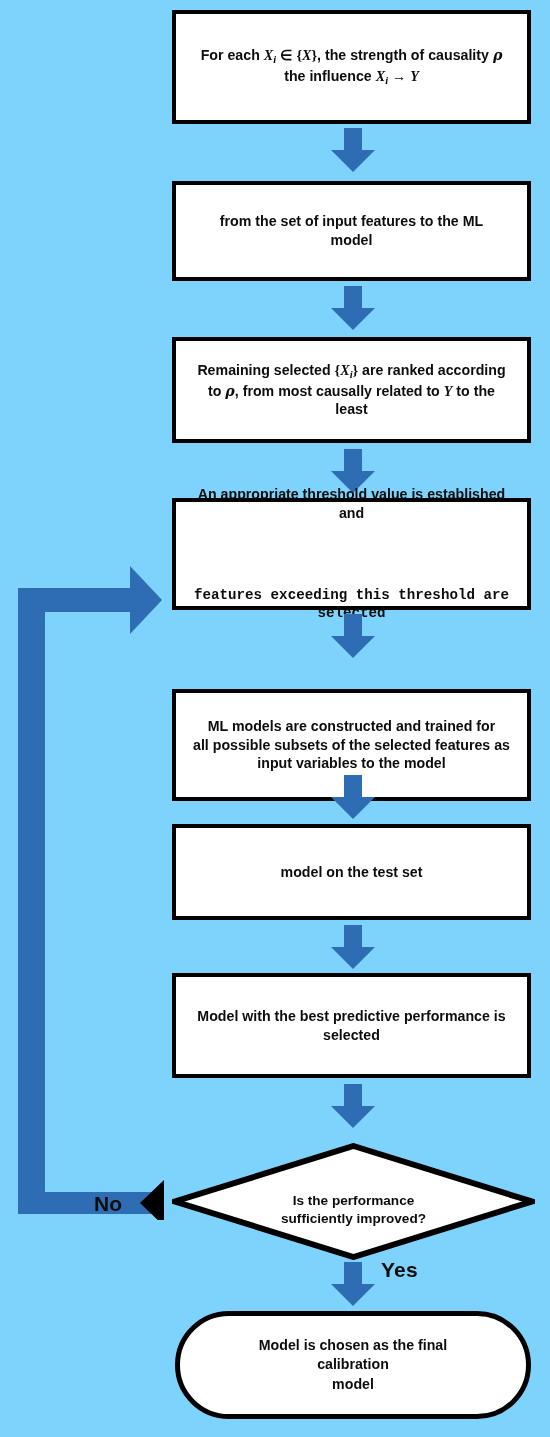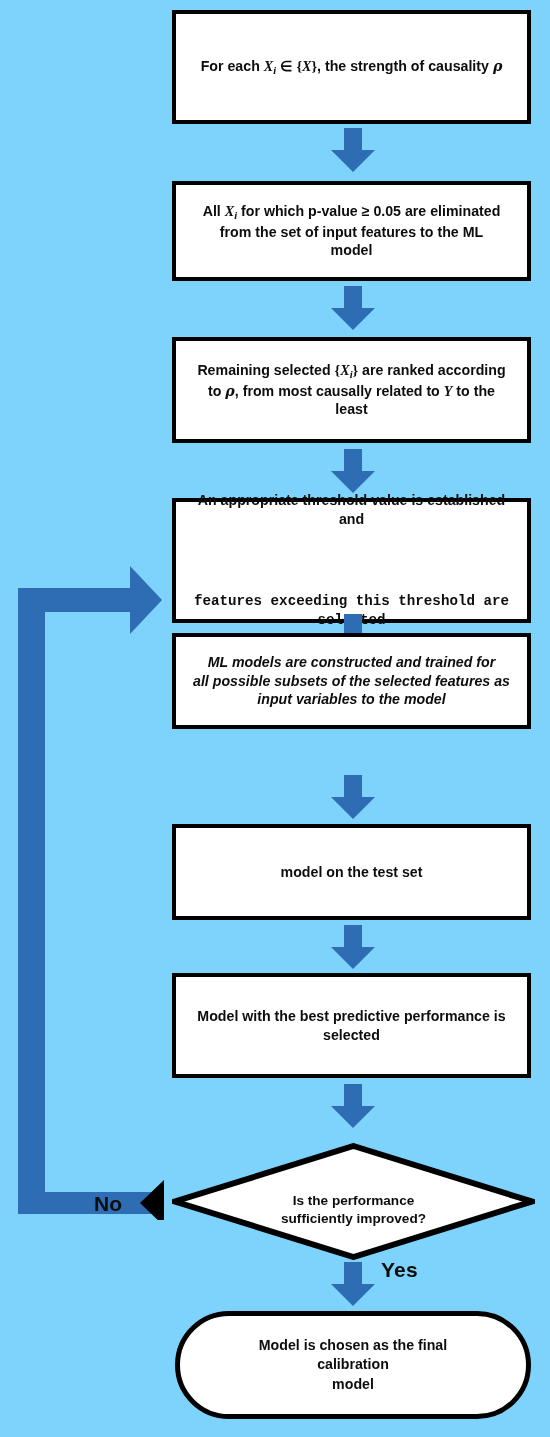--- a/index.html
+++ b/index.html
@@ -122,30 +122,30 @@
   #label-no  { left: 94px;  top: 1192px; }
   #label-yes { left: 381px; top: 1258px; }
 </style>
 </head>
 <body>
 
 <div id="flowchart">
 
   <div class="node" id="node-step1" style="top:10px; height:114px;">
     <span class="line"><span>For each </span><span class="math">X<span class="sub">i</span></span><span> ∈ </span><span class="setbrace">{<span class="math">X</span>}</span><span>, the strength of causality </span><span class="rho">ρ</span></span>
+    <span class="line"><span>the influence </span><span class="math">X<span class="sub">i</span></span><span> → </span><span class="math">Y</span></span>
   </div>
 
   <div class="arrow-down" id="arrow-1" style="left:331px; top:128px;">
     <svg viewBox="0 0 44 44" xmlns="http://www.w3.org/2000/svg">
       <polygon points="13,0 31,0 31,22 44,22 22,44 0,22 13,22" fill="#2E6DB4"></polygon>
     </svg>
   </div>
 
   <div class="node" id="node-step2" style="top:181px; height:100px;">
-    <span class="line"><span>All </span><span class="math">X<span class="sub">i</span></span><span> for which p-value ≥ 0.05 are eliminated</span></span>
     <span class="line">from the set of input features to the ML</span>
     <span class="line">model</span>
   </div>
 
   <div class="arrow-down" id="arrow-2" style="left:331px; top:286px;">
     <svg viewBox="0 0 44 44" xmlns="http://www.w3.org/2000/svg">
       <polygon points="13,0 31,0 31,22 44,22 22,44 0,22 13,22" fill="#2E6DB4"></polygon>
     </svg>
   </div>
 
@@ -154,32 +154,32 @@
     <span class="line"><span>to </span><span class="rho">ρ</span><span>, from most causally related to </span><span class="math">Y</span><span> to the</span></span>
     <span class="line">least</span>
   </div>
 
   <div class="arrow-down" id="arrow-3" style="left:331px; top:449px;">
     <svg viewBox="0 0 44 44" xmlns="http://www.w3.org/2000/svg">
       <polygon points="13,0 31,0 31,22 44,22 22,44 0,22 13,22" fill="#2E6DB4"></polygon>
     </svg>
   </div>
 
-  <div class="node two-para" id="node-step4" style="top:498px; height:125px;gap:47px;">
+  <div class="node two-para" id="node-step4" style="top:498px; height:112px;gap:47px;">
     <span class="para">An appropriate threshold value is established and</span>
     <span class="para">features exceeding this threshold are selected</span>
   </div>
 
   <div class="arrow-down" id="arrow-4" style="left:331px; top:614px;">
     <svg viewBox="0 0 44 44" xmlns="http://www.w3.org/2000/svg">
       <polygon points="13,0 31,0 31,22 44,22 22,44 0,22 13,22" fill="#2E6DB4"></polygon>
     </svg>
   </div>
 
-  <div class="node" id="node-step5" style="top:633px; height:96px;font-style:italic;">
+  <div class="node" id="node-step5" style="top:689px; height:112px;">
     <span class="line">ML models are  constructed and trained for</span>
     <span class="line">all possible subsets of the selected features as</span>
     <span class="line">input variables to the model</span>
   </div>
 
   <div class="arrow-down" id="arrow-5" style="left:331px; top:775px;">
     <svg viewBox="0 0 44 44" xmlns="http://www.w3.org/2000/svg">
       <polygon points="13,0 31,0 31,22 44,22 22,44 0,22 13,22" fill="#2E6DB4"></polygon>
     </svg>
   </div>

